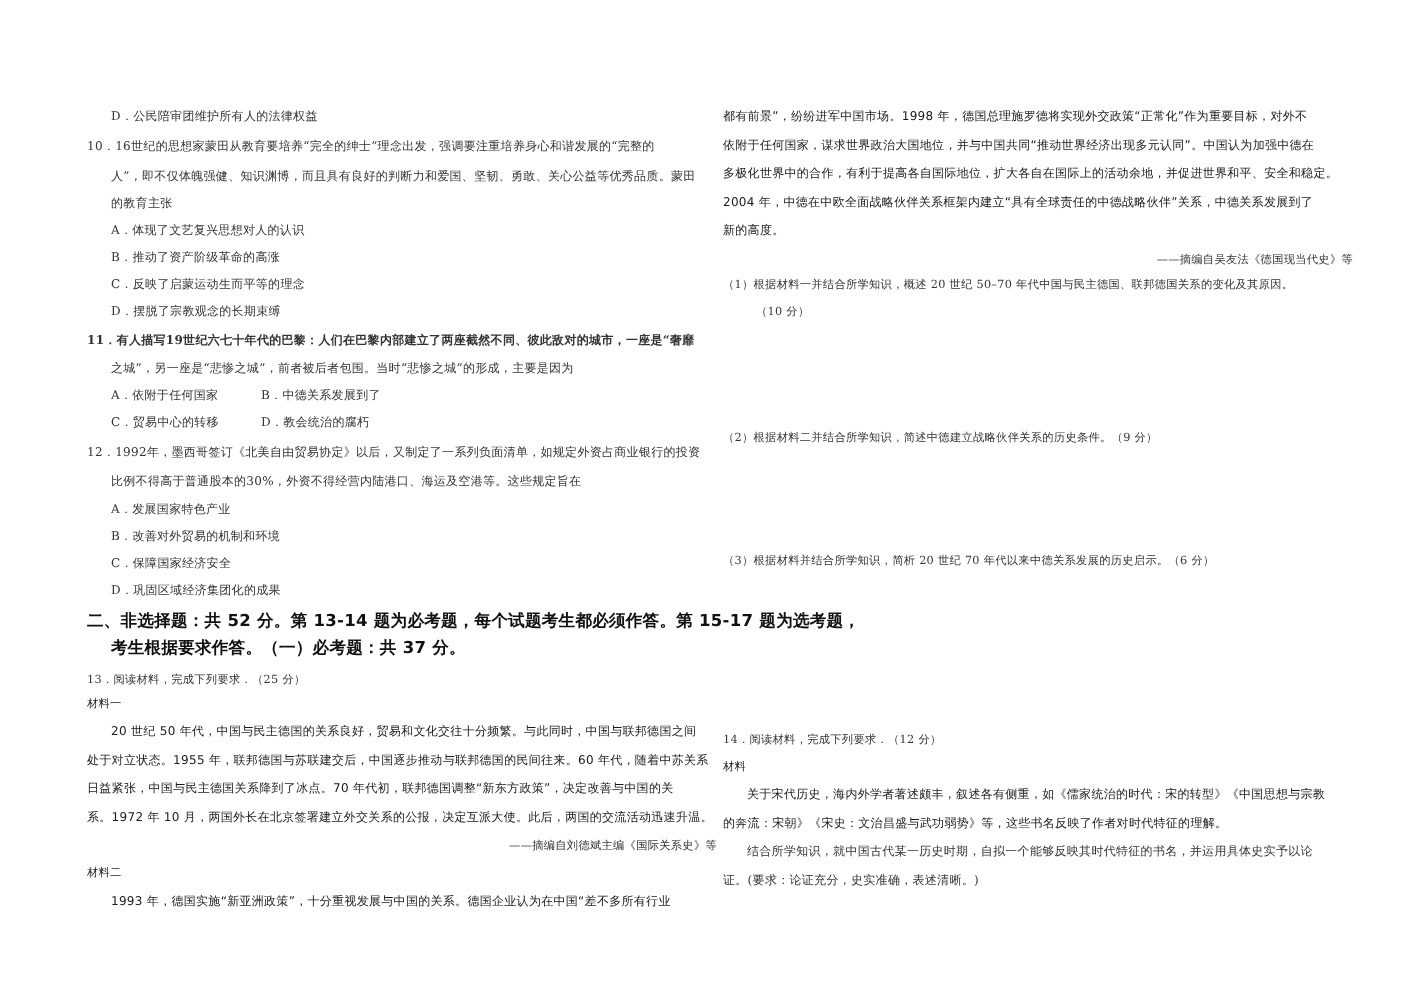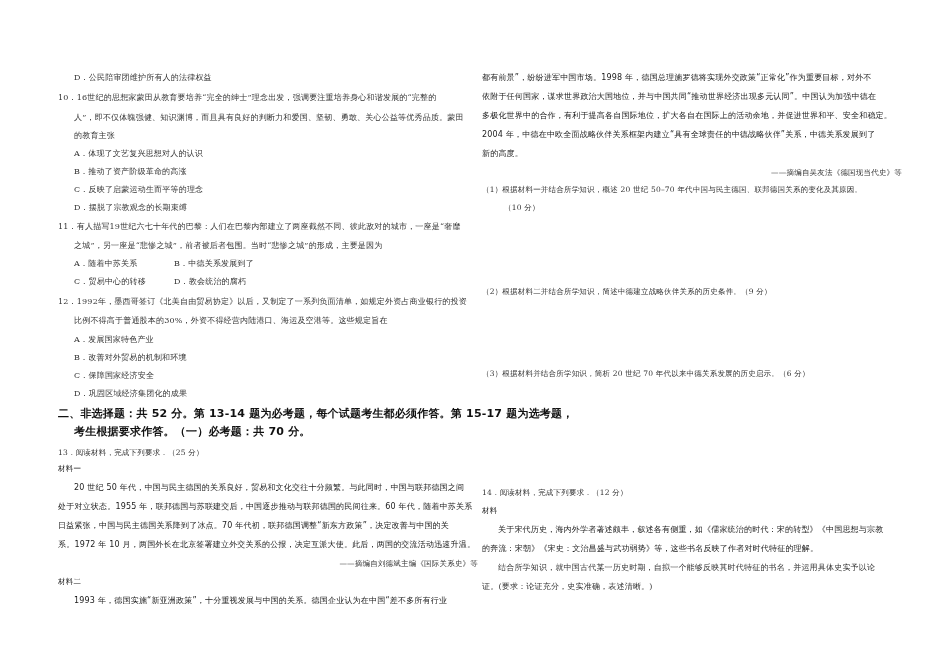--- a/index.html
+++ b/index.html
@@ -23,36 +23,36 @@
     <div class="line" style="top:4px;left:16px;">D．公民陪审团维护所有人的法律权益</div>
 
     <div class="line" style="top:24px;left:0;">10．16世纪的思想家蒙田从教育要培养“完全的绅士”理念出发，强调要注重培养身心和谐发展的“完整的</div>
     <div class="line" style="top:44px;left:16px;">人”，即不仅体魄强健、知识渊博，而且具有良好的判断力和爱国、坚韧、勇敢、关心公益等优秀品质。蒙田</div>
     <div class="line" style="top:62px;left:16px;">的教育主张</div>
     <div class="line" style="top:80px;left:16px;">A．体现了文艺复兴思想对人的认识</div>
     <div class="line" style="top:98px;left:16px;">B．推动了资产阶级革命的高涨</div>
     <div class="line" style="top:116px;left:16px;">C．反映了启蒙运动生而平等的理念</div>
     <div class="line" style="top:134px;left:16px;">D．摆脱了宗教观念的长期束缚</div>
 
-    <div class="line" style="top:153px;left:0;">11．有人描写19世纪六七十年代的巴黎：人们在巴黎内部建立了两座截然不同、彼此敌对的城市，一座是“奢靡</div>
+    <div class="line" style="top:153px;left:0;font-weight:bold;">11．有人描写19世纪六七十年代的巴黎：人们在巴黎内部建立了两座截然不同、彼此敌对的城市，一座是“奢靡</div>
     <div class="line" style="top:172px;left:16px;">之城”，另一座是“悲惨之城”，前者被后者包围。当时“悲惨之城”的形成，主要是因为</div>
-    <div class="line" style="top:190px;left:16px;">A．随着中苏关系</div>
+    <div class="line" style="top:190px;left:16px;">A．依附于任何国家</div>
     <div class="line" style="top:190px;left:116px;">B．中德关系发展到了</div>
     <div class="line" style="top:208px;left:16px;">C．贸易中心的转移</div>
     <div class="line" style="top:208px;left:116px;">D．教会统治的腐朽</div>
 
     <div class="line" style="top:228px;left:0;">12．1992年，墨西哥签订《北美自由贸易协定》以后，又制定了一系列负面清单，如规定外资占商业银行的投资</div>
     <div class="line" style="top:247px;left:16px;">比例不得高于普通股本的30%，外资不得经营内陆港口、海运及空港等。这些规定旨在</div>
     <div class="line" style="top:266px;left:16px;">A．发展国家特色产业</div>
     <div class="line" style="top:284px;left:16px;">B．改善对外贸易的机制和环境</div>
     <div class="line" style="top:302px;left:16px;">C．保障国家经济安全</div>
     <div class="line" style="top:320px;left:16px;">D．巩固区域经济集团化的成果</div>
 
     <div class="line bold" style="top:318px;left:0;margin-top:22px;">二、非选择题：共 52 分。第 13-14 题为必考题，每个试题考生都必须作答。第 15-17 题为选考题，</div>
-    <div class="line bold" style="top:358px;left:16px;">考生根据要求作答。（一）必考题：共 70 分。</div>
+    <div class="line bold" style="top:358px;left:16px;">考生根据要求作答。（一）必考题：共 37 分。</div>
 
     <div class="line" style="top:379px;left:0;font-size:7.5px;">13．阅读材料，完成下列要求．（25 分）</div>
     <div class="line sans" style="top:395px;left:0;font-size:7.5px;">材料一</div>
 
     <div class="line sans" style="top:414px;left:16px;">20 世纪 50 年代，中国与民主德国的关系良好，贸易和文化交往十分频繁。与此同时，中国与联邦德国之间</div>
     <div class="line sans" style="top:433px;left:0;">处于对立状态。1955 年，联邦德国与苏联建交后，中国逐步推动与联邦德国的民间往来。60 年代，随着中苏关系</div>
     <div class="line sans" style="top:452px;left:0;">日益紧张，中国与民主德国关系降到了冰点。70 年代初，联邦德国调整“新东方政策”，决定改善与中国的关</div>
     <div class="line sans" style="top:471px;left:0;">系。1972 年 10 月，两国外长在北京签署建立外交关系的公报，决定互派大使。此后，两国的交流活动迅速升温。</div>
     <div class="line right" style="top:490px;font-size:7.5px;margin-left:29px;">——摘编自刘德斌主编《国际关系史》等</div>
 

